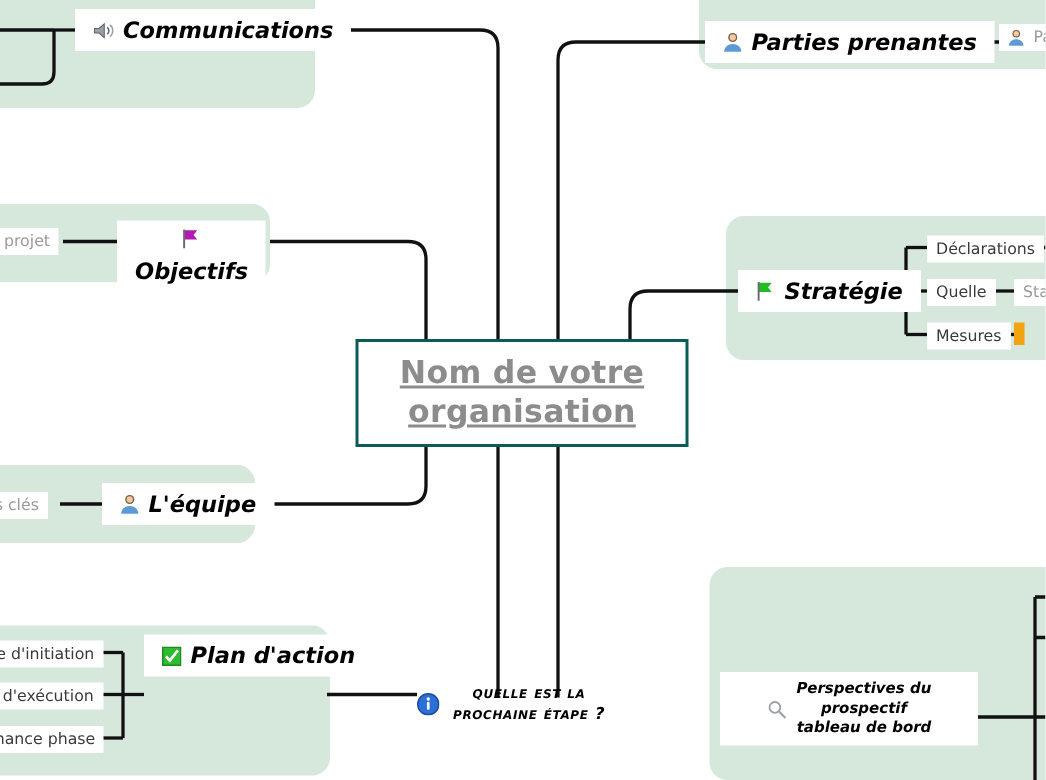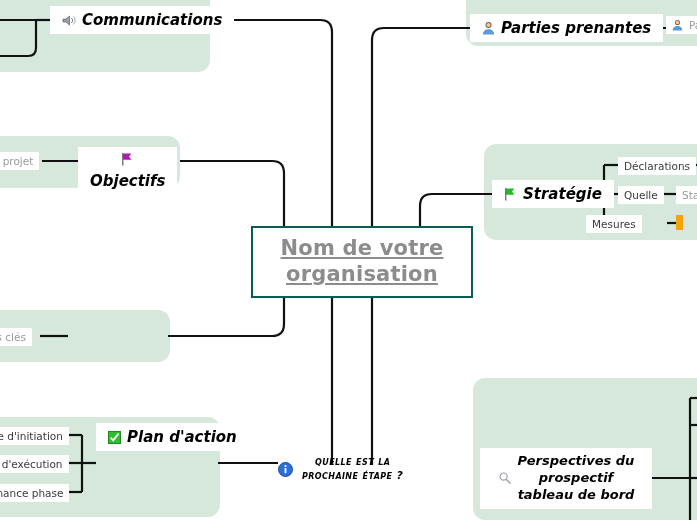--- a/index.html
+++ b/index.html
@@ -29,21 +29,20 @@
   }
   .node.sub-node.faded{color:#9a9a9a;}
 
   
   #root-node{
     position:absolute;background:#ffffff;
     border:2px solid #0b5c56;
     box-sizing:border-box;
     display:flex;flex-direction:column;align-items:center;justify-content:center;
     text-align:center;
-    margin-left:14px;
   }
   #root-node .rtxt{
     font-size:21px;font-weight:bold;color:#8c8c8c;
     text-decoration:underline;line-height:1.22;letter-spacing:.2px;
   }
 
   
   #question{
     position:absolute;display:flex;align-items:center;gap:9px;
   }
@@ -182,25 +181,35 @@
 
   <div class="node sub-node" style="left:618px;top:157px;justify-content:center;">
     <span>Déclarations</span>
   </div>
   <div class="node sub-node" style="left:618px;top:186px;">
     <span>Quelle</span>
   </div>
   <div class="node sub-node faded" style="left:676px;top:186px;">
     <span>Sta</span>
   </div>
-  <div class="node sub-node" style="left:586px;top:215px;">
+  <div class="node sub-node" style="left:618px;top:215px;">
     <span>Mesures</span>
   </div>
   <div style="position:absolute;left:676px;top:215px;width:7px;height:15px;background:#f2a30f;"></div>
 
+  <div class="node main-node" style="left:68px;top:322px;">
+    <span class="icon">
+      <svg width="13" height="14" viewBox="0 0 13 14">
+        <circle cx="6.5" cy="4" r="3" fill="#7b5b3a"></circle>
+        <path d="M.8 13.5c0-3.2 2.6-5.2 5.7-5.2s5.7 2 5.7 5.2z" fill="#5b9bd5"></path>
+        <circle cx="6.5" cy="4" r="2.1" fill="#f1c9a5"></circle>
+      </svg>
+    </span>
+    <span>L'équipe</span>
+  </div>
 
   <div class="node sub-node faded" style="left:-16px;top:328px;">
     <span>es clés</span>
   </div>
 
   <div class="node main-node" style="left:96px;top:423px;">
     <span class="icon">
       <svg width="13" height="13" viewBox="0 0 13 13">
         <rect x=".5" y=".5" width="12" height="12" fill="#2fbb2f" stroke="#1f8a1f"></rect>
         <path d="M2.6 6.6l2.6 2.8L10.6 2.6" fill="none" stroke="#ffffff" stroke-width="1.8"></path>
@@ -219,21 +228,21 @@
     <span>enance phase</span>
   </div>
 
   <div class="node main-node multiline" style="left:480px;top:448px;width:172px;justify-content:center;">
     <span class="icon">
       <svg width="14" height="14" viewBox="0 0 14 14">
         <circle cx="5.6" cy="5.6" r="3.6" fill="none" stroke="#9aa0a6" stroke-width="1.2"></circle>
         <path d="M8.4 8.4L12.6 12.6" stroke="#9aa0a6" stroke-width="1.4"></path>
       </svg>
     </span>
-    <span style="font-size:13px;">
+    <span style="font-size:10px;">
       <span class="lbl">Perspectives du</span>
       <span class="lbl">prospectif</span>
       <span class="lbl">tableau de bord</span>
     </span>
   </div>
 
   <div id="root-node" style="left:237px;top:226px;width:222px;height:72px;">
     <span class="rtxt">Nom de votre</span>
     <span class="rtxt">organisation</span>
   </div>

